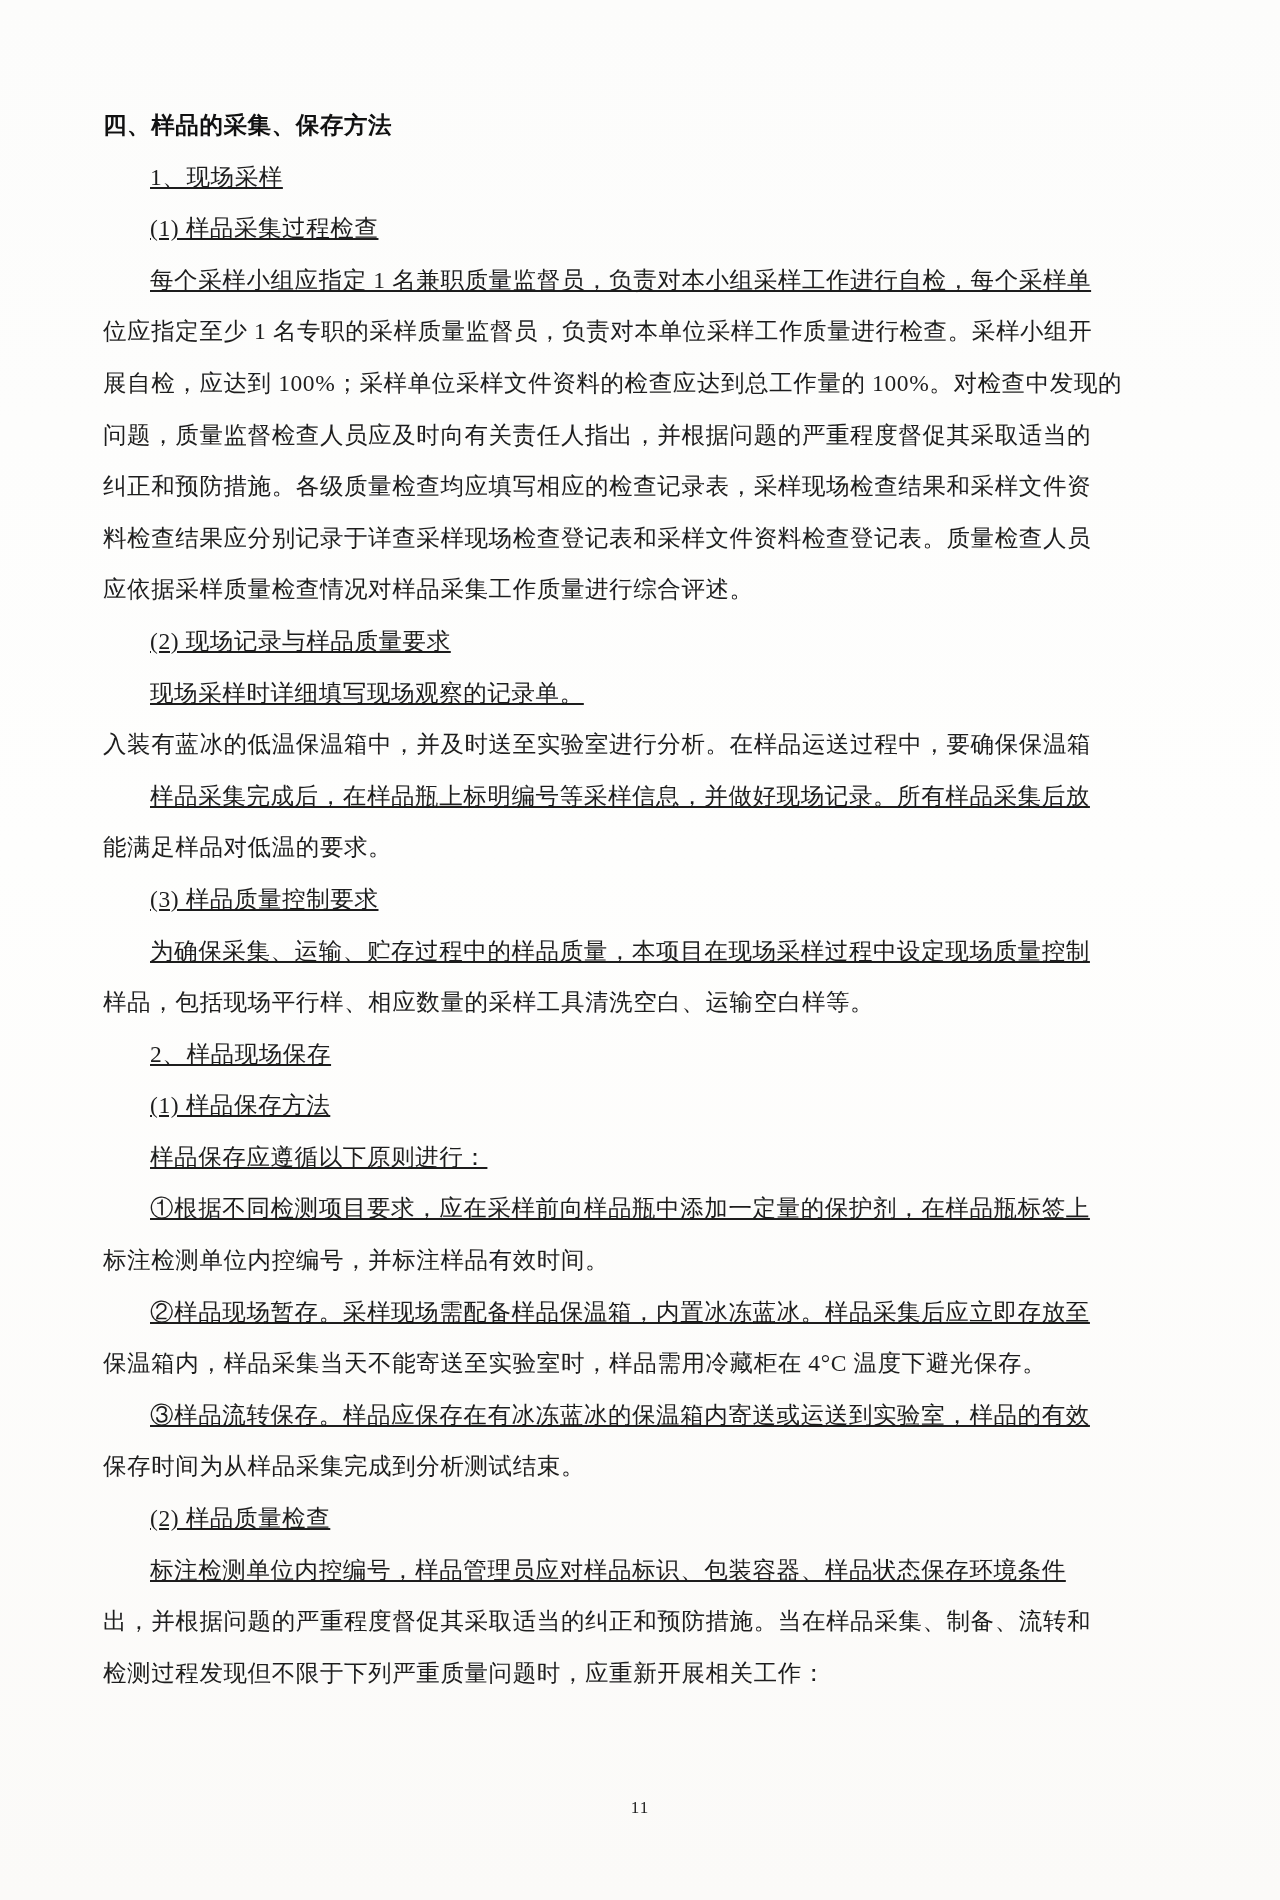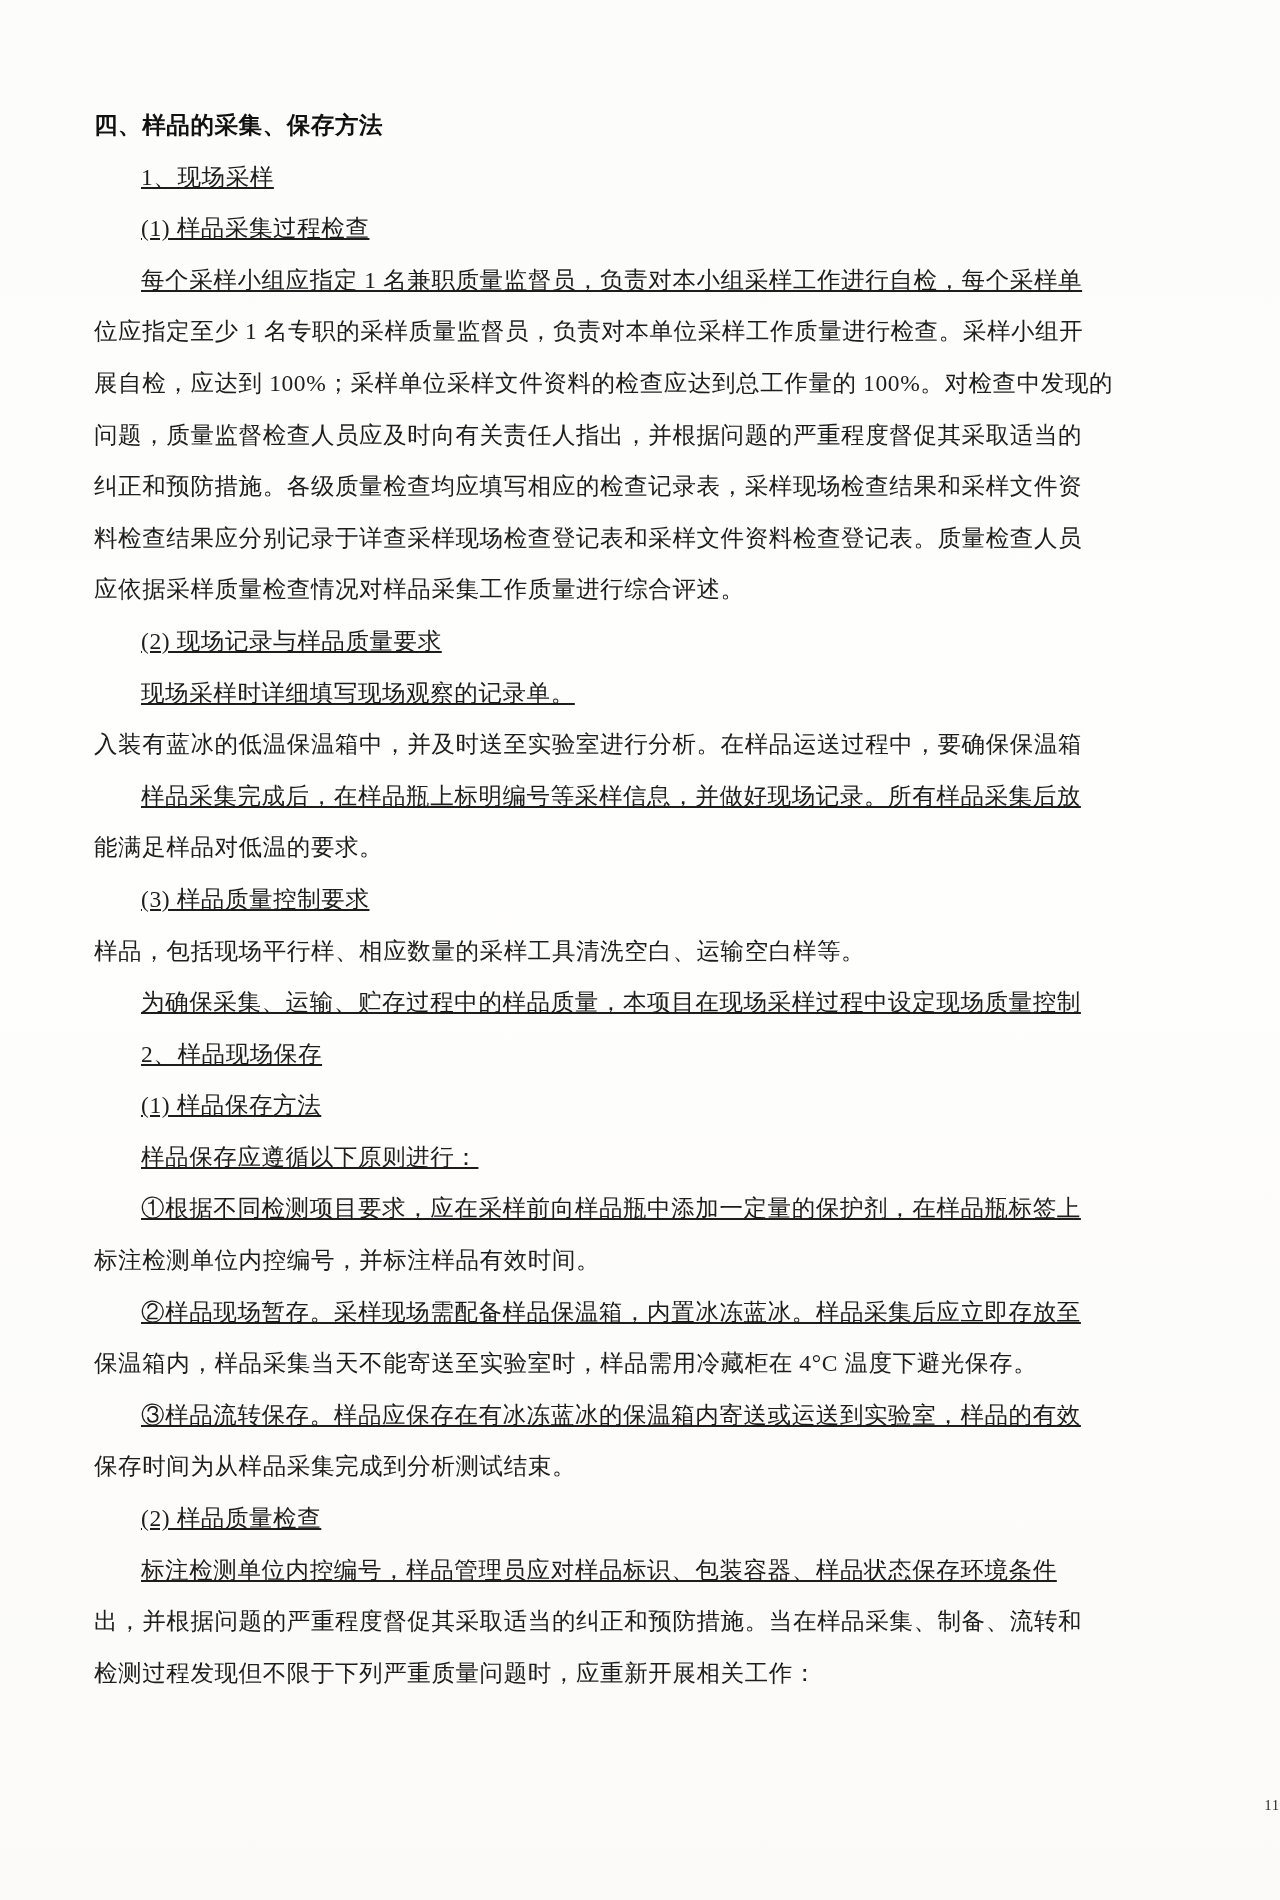--- a/index.html
+++ b/index.html
@@ -9,38 +9,38 @@
     font-family: "Liberation Serif", "DejaVu Serif", serif;
   }
   .paper {
     position: relative;
     width: 1280px; height: 1900px;
     background: linear-gradient(180deg, #fcfcfb 0%, #fefefd 45%, #fbfaf8 100%);
     overflow: hidden;
   }
   .content {
     position: absolute;
-    top: 100px; left: 94px; right: 90px;
+    top: 100px; left: 103px; right: 90px;
   }
   .line {
     height: 51.6px;
     line-height: 51.6px;
     font-size: 23.5px;
     color: #1d1d1d;
     letter-spacing: 0.6px;
     white-space: nowrap;
   }
   .ind { padding-left: 47px; text-decoration: underline; }
   .heading { font-weight: bold; color: #111; }
   .page-num {
     position: absolute;
     top: 1798px; left: 0;
     width: 100%;
-    text-align: right;
-    font-size: 14px;
+    text-align: center;
+    font-size: 17px;
     color: #1d1d1d;
     letter-spacing: 1px;
   }
 </style>
 </head>
 <body>
 
 <div class="paper">
   <div class="content">
     <div class="line heading">四、样品的采集、保存方法</div>
@@ -52,22 +52,22 @@
     <div class="line">问题，质量监督检查人员应及时向有关责任人指出，并根据问题的严重程度督促其采取适当的</div>
     <div class="line">纠正和预防措施。各级质量检查均应填写相应的检查记录表，采样现场检查结果和采样文件资</div>
     <div class="line">料检查结果应分别记录于详查采样现场检查登记表和采样文件资料检查登记表。质量检查人员</div>
     <div class="line">应依据采样质量检查情况对样品采集工作质量进行综合评述。</div>
     <div class="line ind">(2) 现场记录与样品质量要求</div>
     <div class="line ind">现场采样时详细填写现场观察的记录单。</div>
     <div class="line">入装有蓝冰的低温保温箱中，并及时送至实验室进行分析。在样品运送过程中，要确保保温箱</div>
     <div class="line ind">样品采集完成后，在样品瓶上标明编号等采样信息，并做好现场记录。所有样品采集后放</div>
     <div class="line">能满足样品对低温的要求。</div>
     <div class="line ind">(3) 样品质量控制要求</div>
+    <div class="line ind">为确保采集、运输、贮存过程中的样品质量，本项目在现场采样过程中设定现场质量控制</div>
     <div class="line">样品，包括现场平行样、相应数量的采样工具清洗空白、运输空白样等。</div>
-    <div class="line ind">为确保采集、运输、贮存过程中的样品质量，本项目在现场采样过程中设定现场质量控制</div>
     <div class="line ind">2、样品现场保存</div>
     <div class="line ind">(1) 样品保存方法</div>
     <div class="line ind">样品保存应遵循以下原则进行：</div>
     <div class="line ind">①根据不同检测项目要求，应在采样前向样品瓶中添加一定量的保护剂，在样品瓶标签上</div>
     <div class="line">标注检测单位内控编号，并标注样品有效时间。</div>
     <div class="line ind">②样品现场暂存。采样现场需配备样品保温箱，内置冰冻蓝冰。样品采集后应立即存放至</div>
     <div class="line">保温箱内，样品采集当天不能寄送至实验室时，样品需用冷藏柜在 4°C 温度下避光保存。</div>
     <div class="line ind">③样品流转保存。样品应保存在有冰冻蓝冰的保温箱内寄送或运送到实验室，样品的有效</div>
     <div class="line">保存时间为从样品采集完成到分析测试结束。</div>
     <div class="line ind">(2) 样品质量检查</div>

